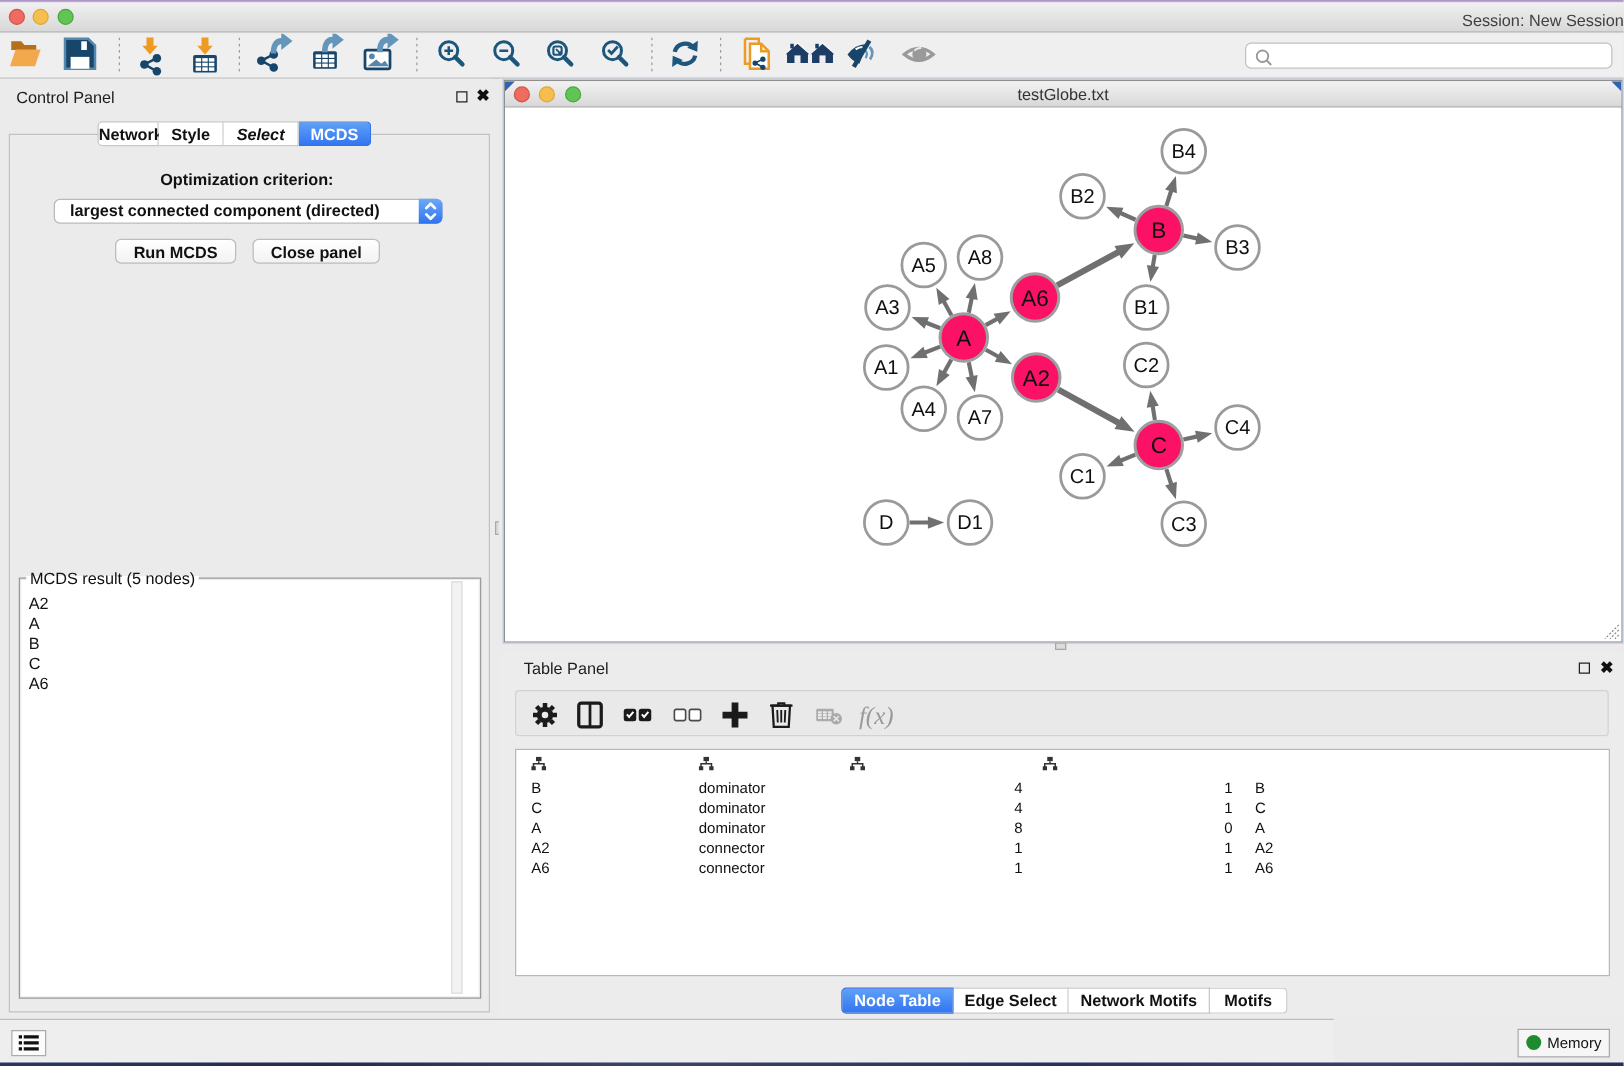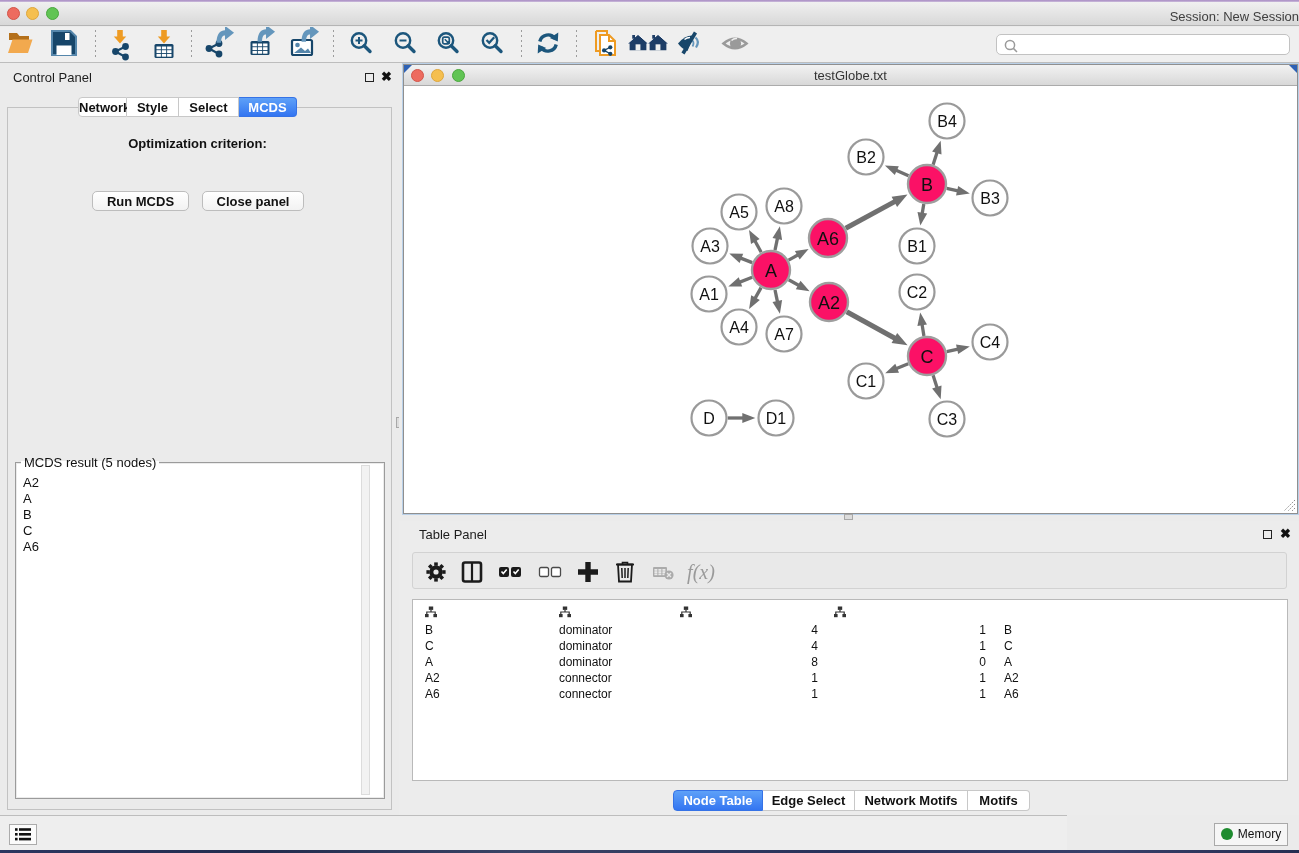--- a/index.html
+++ b/index.html
@@ -241,24 +241,31 @@
     </div>
 </div>
 <div id="leftpanel" class="abs">
   <div id="cp-title" class="abs">Control Panel</div>
   <div class="abs floatbtn" style="left:365px;top:10px;"></div>
   <div class="abs xbtn" style="left:381px;top:9px;">✖</div>
   <div id="cp-pane" class="abs"></div>
   <div id="cp-tabs" class="abs tabrow">
     <div class="tab first" style="width:49px;">Network</div>
     <div class="tab" style="width:52px;">Style</div>
-    <div class="tab" style="width:60px;">Select</div>
+    <div class="tab" style="width:60px;font-style:italic;">Select</div>
     <div class="tab last sel" style="width:58px;">MCDS</div>
   </div>
   <div id="opt-label" class="abs">Optimization criterion:</div>
+  <div id="dropdown" class="abs">largest connected component (directed)
+    <div id="dd-step" class="abs">
+      <svg width="19" height="20" viewBox="0 0 19 20">
+          <path d="M6 7.5 L9.5 4 L13 7.5 M6 12.5 L9.5 16 L13 12.5" fill="none" stroke="#fff" stroke-width="2.2" stroke-linecap="round" stroke-linejoin="round"></path>
+        </svg>
+    </div>
+  </div>
   <div id="btn-run" class="abs btn">Run MCDS</div>
   <div id="btn-close" class="abs btn">Close panel</div>
   <div id="gbox" class="abs">
     <div id="gbox-white" class="abs">
       <div id="gbox-list" class="abs">A2<br>A<br>B<br>C<br>A6</div>
       <div id="gbox-sb" class="abs"></div>
     </div>
   </div>
   <div id="gbox-label" class="abs">MCDS result (5 nodes)</div>
 </div>

